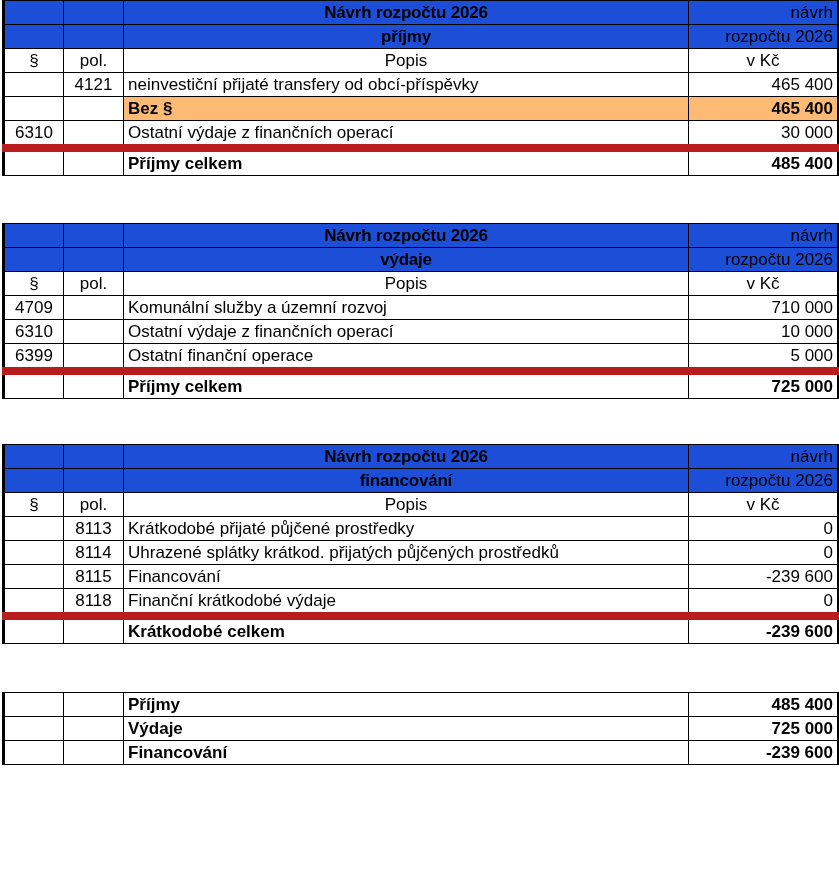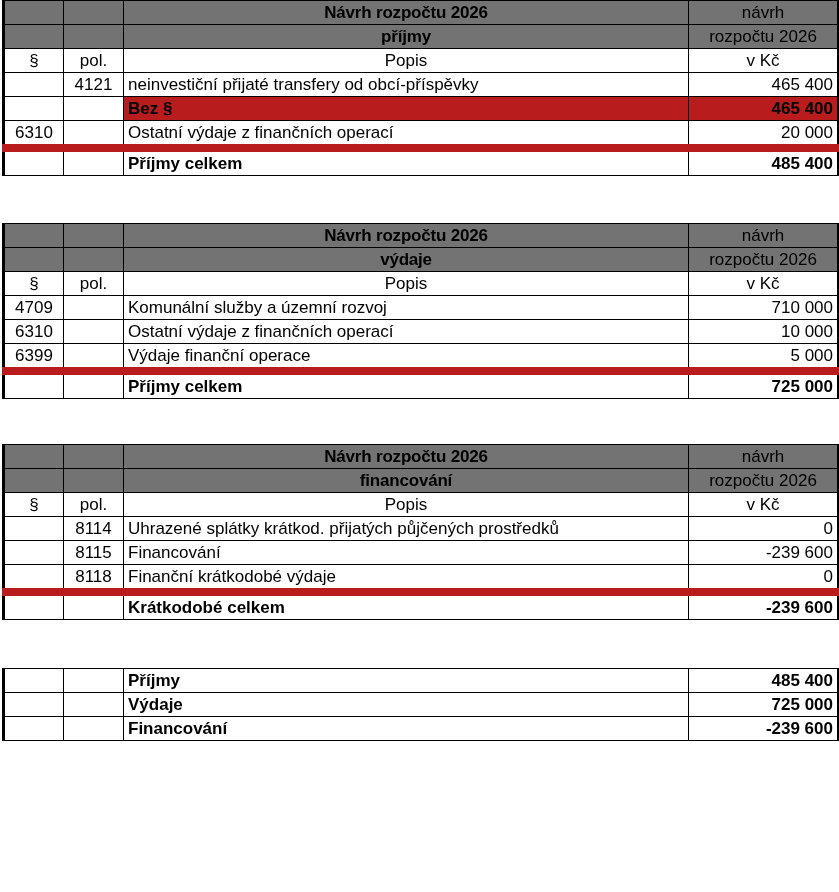--- a/index.html
+++ b/index.html
@@ -44,46 +44,46 @@
     overflow: hidden;
   }
 
   
   .t-outer-top td { border-top: 3px solid #000; }
   .t-outer-bot td { border-bottom: 3px solid #000; }
   table.budget td.edge-l { border-left: 3px solid #000; }
   table.budget td.edge-r { border-right: 3px solid #000; }
 
   
-  .hdr td { background: #737373; margin-top: 33px; }
+  .hdr td { background: #1d4ed8; margin-top: 33px; }
   .hdr-title {
     text-align: center;
     font-weight: bold;
     font-size: 25px;
     letter-spacing: -0.2px;
   }
   .hdr-sub {
-    text-align: center;
+    text-align: right;
     font-size: 16px;
   }
   .row-h1 td { height: 34px; }
   .row-h2 td { height: 34px; }
 
   
   .collab td {
     text-align: center;
     font-size: 17px;
     border-bottom: 3px solid #000;
   }
 
   .c-num { text-align: center; }
   .c-txt { text-align: left; }
   .c-amt { text-align: right; padding-right: 6px; }
 
-  tr.shaded td.sh { background: #b91c1c; font-weight: bold; }
+  tr.shaded td.sh { background: #fdba74; font-weight: bold; }
 
   tr.total td { font-weight: bold; border-top: 8px solid #b91c1c; }
   tr.total td.blank { font-weight: normal; }
 
   .gap-a { height: 47px; }
   .gap-b { height: 45px; }
   .gap-c { height: 48px; }
 
   
   table.summary td {
@@ -131,21 +131,21 @@
       <tr class="shaded">
         <td class="c-num edge-l"></td>
         <td class="c-num"></td>
         <td class="c-txt sh">Bez §</td>
         <td class="c-amt sh edge-r">465 400</td>
       </tr>
       <tr>
         <td class="c-num edge-l">6310</td>
         <td class="c-num"></td>
         <td class="c-txt">Ostatní výdaje z finančních operací</td>
-        <td class="c-amt edge-r">20 000</td>
+        <td class="c-amt edge-r">30 000</td>
       </tr>
       <tr class="total t-outer-bot">
         <td class="c-num blank edge-l"></td>
         <td class="c-num blank"></td>
         <td class="c-txt">Příjmy celkem</td>
         <td class="c-amt edge-r">485 400</td>
       </tr>
     </tbody>
   </table>
 
@@ -186,21 +186,21 @@
       </tr>
       <tr>
         <td class="c-num edge-l">6310</td>
         <td class="c-num"></td>
         <td class="c-txt">Ostatní výdaje z finančních operací</td>
         <td class="c-amt edge-r">10 000</td>
       </tr>
       <tr>
         <td class="c-num edge-l">6399</td>
         <td class="c-num"></td>
-        <td class="c-txt">Výdaje finanční operace</td>
+        <td class="c-txt">Ostatní finanční operace</td>
         <td class="c-amt edge-r">5 000</td>
       </tr>
       <tr class="total t-outer-bot">
         <td class="c-num blank edge-l"></td>
         <td class="c-num blank"></td>
         <td class="c-txt">Příjmy celkem</td>
         <td class="c-amt edge-r">725 000</td>
       </tr>
     </tbody>
   </table>
@@ -229,20 +229,26 @@
       </tr>
       <tr class="collab">
         <td class="edge-l">§</td>
         <td>pol.</td>
         <td>Popis</td>
         <td class="edge-r">v Kč</td>
       </tr>
 
       <tr>
         <td class="c-num edge-l"></td>
+        <td class="c-num">8113</td>
+        <td class="c-txt">Krátkodobé přijaté půjčené prostředky</td>
+        <td class="c-amt edge-r">0</td>
+      </tr>
+      <tr>
+        <td class="c-num edge-l"></td>
         <td class="c-num">8114</td>
         <td class="c-txt">Uhrazené splátky krátkod. přijatých půjčených prostředků</td>
         <td class="c-amt edge-r">0</td>
       </tr>
       <tr>
         <td class="c-num edge-l"></td>
         <td class="c-num">8115</td>
         <td class="c-txt">Financování</td>
         <td class="c-amt edge-r">-239 600</td>
       </tr>

